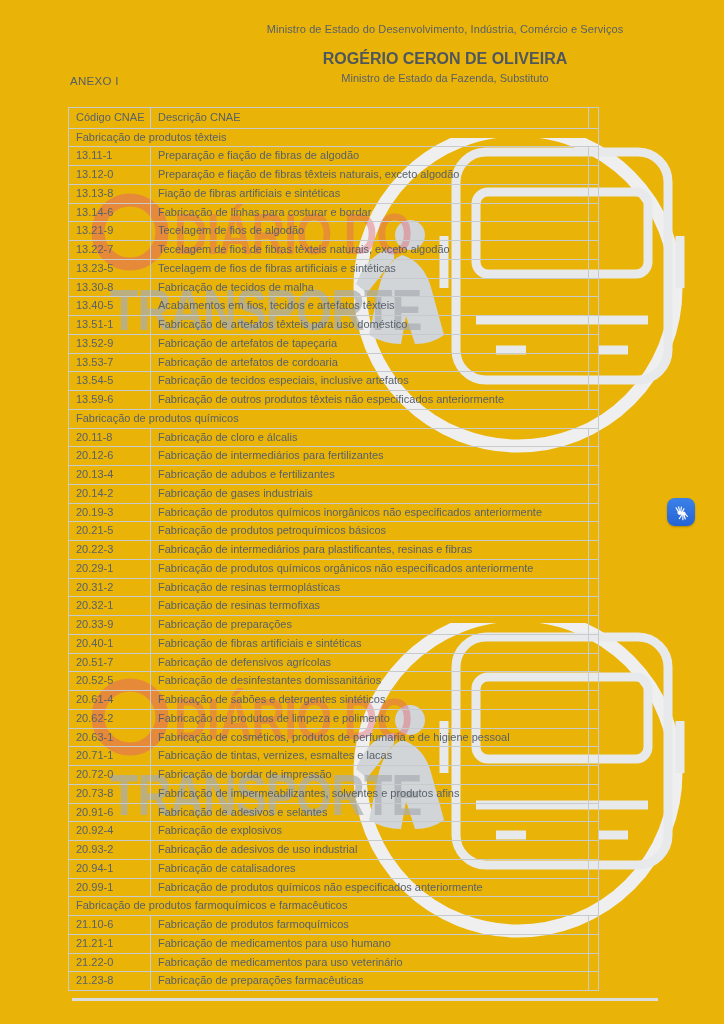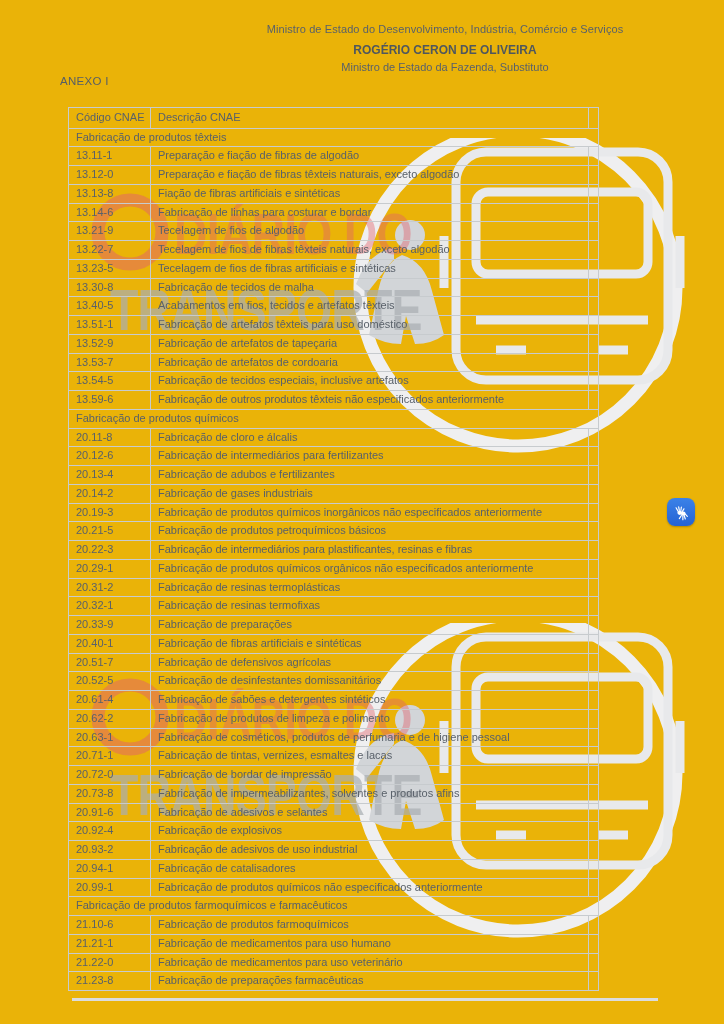--- a/index.html
+++ b/index.html
@@ -7,23 +7,23 @@
     position:relative;width:724px;height:1024px;overflow:hidden;background:#eab308;
     font-family:"Liberation Sans","DejaVu Sans",sans-serif;color:#59616a;
   }
   
   .wm{position:absolute;left:58px;pointer-events:none;}
   .wm-1{top:138px;}
   .wm-2{top:623px;}
   
   .hdr{position:absolute;left:170px;top:23px;width:550px;text-align:center;}
   .hdr-line1{font-size:11px;letter-spacing:.1px;}
-  .hdr-name{font-size:12px;font-weight:bold;color:#4f575e;margin-top:8px;}
+  .hdr-name{font-size:16px;font-weight:bold;color:#4f575e;margin-top:15px;}
   .hdr-role{font-size:11px;margin-top:4px;}
-  .annex{position:absolute;left:60px;top:75px;font-size:11.5px;letter-spacing:.3px;color:#565e66;}
+  .annex{position:absolute;left:70px;top:75px;font-size:11.5px;letter-spacing:.3px;color:#565e66;}
   
   table.cnae{
     position:absolute;left:68px;top:107px;width:530px;
     border-collapse:collapse;table-layout:fixed;
     font-size:11px;color:#59616a;
     border:1px solid #f97316;
   }
   table.cnae col.c-code{width:82px;}
   table.cnae col.c-desc{width:438px;}
   table.cnae col.c-end{width:10px;}

